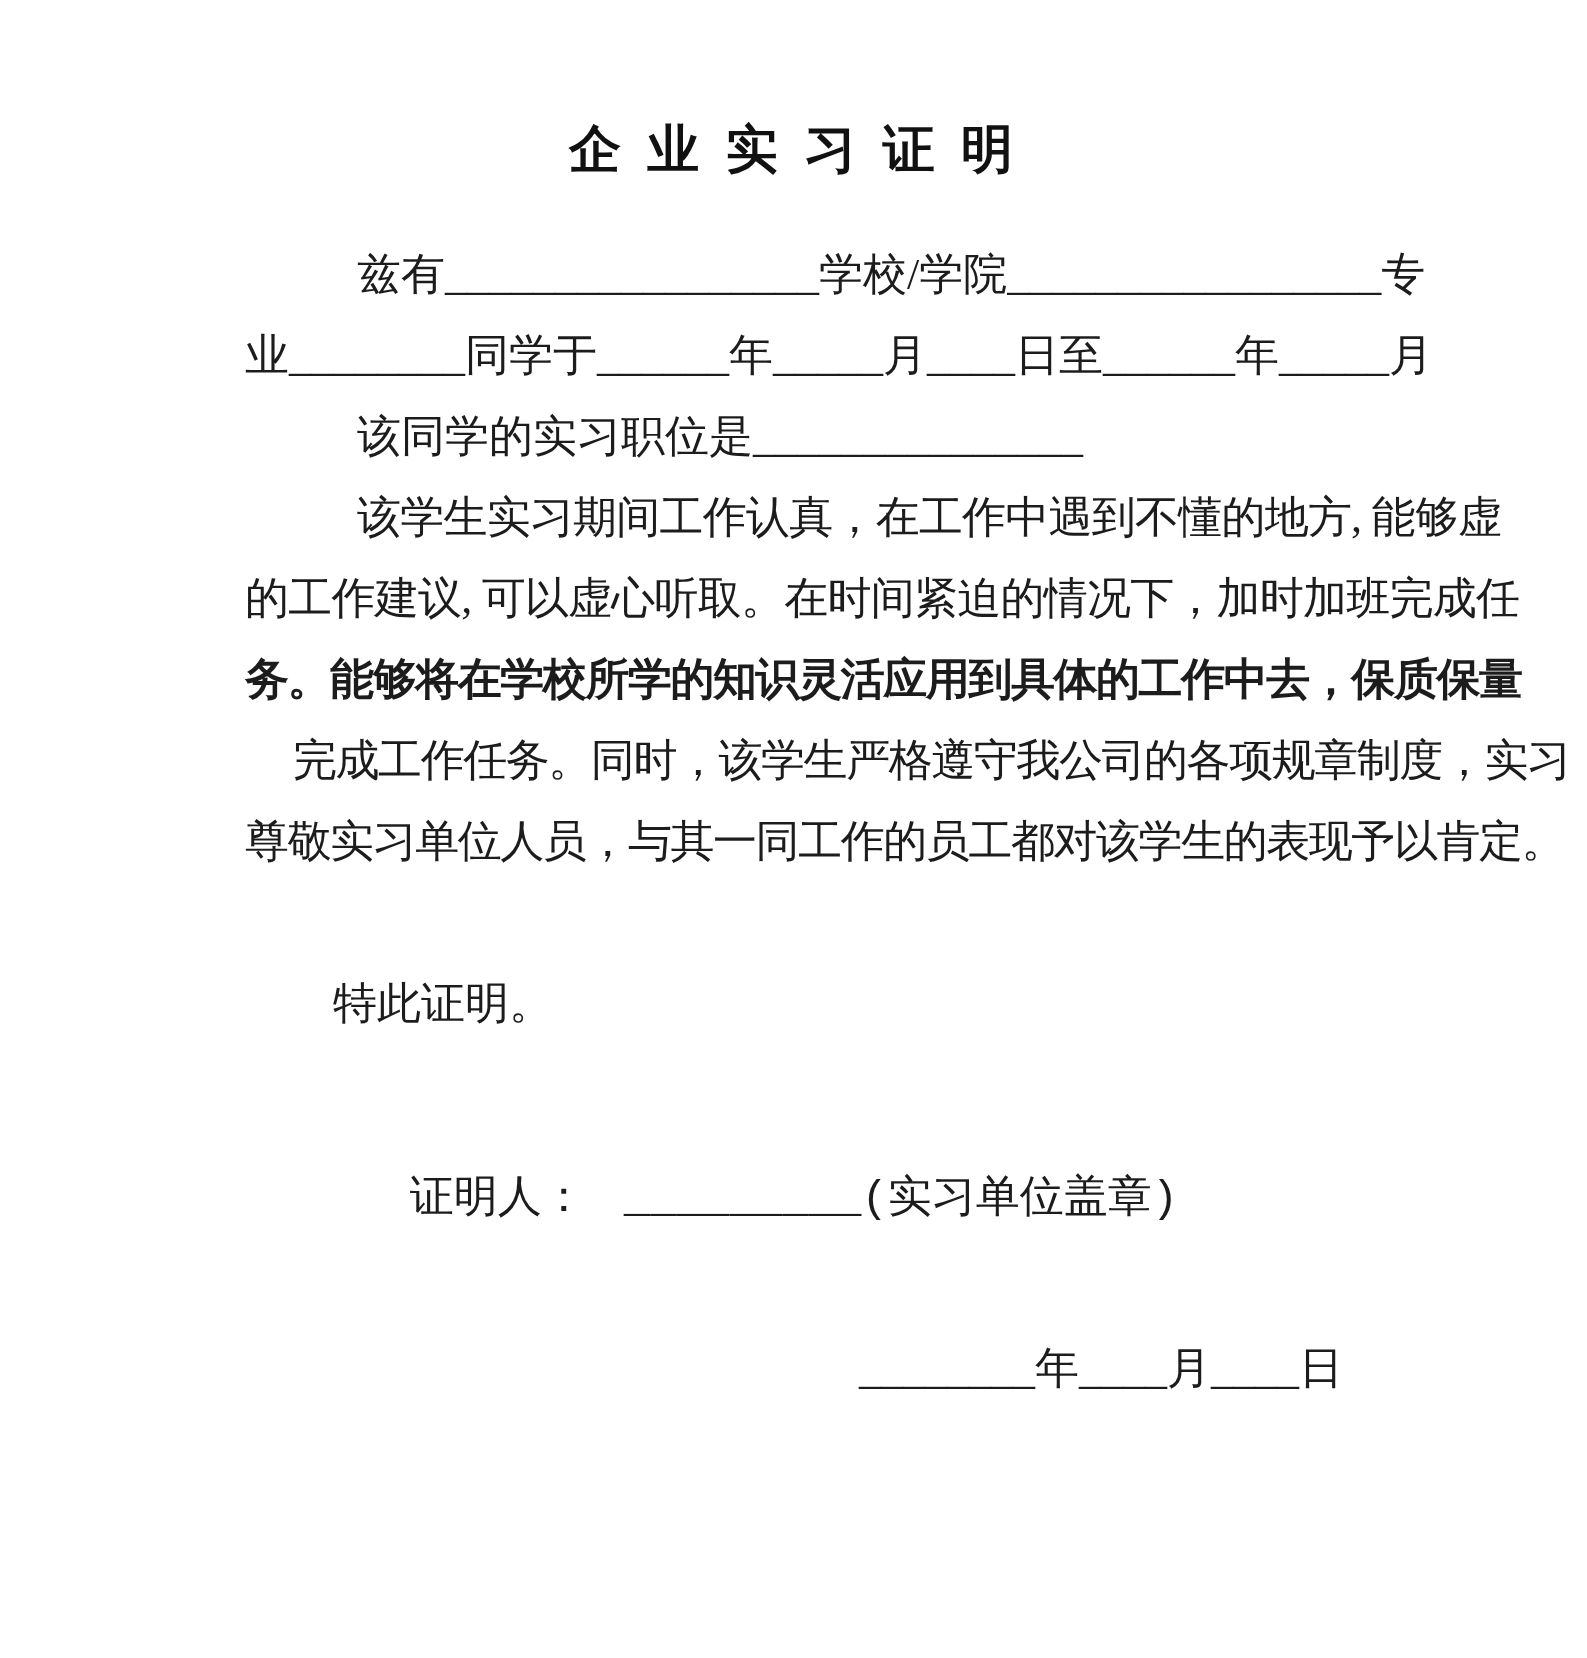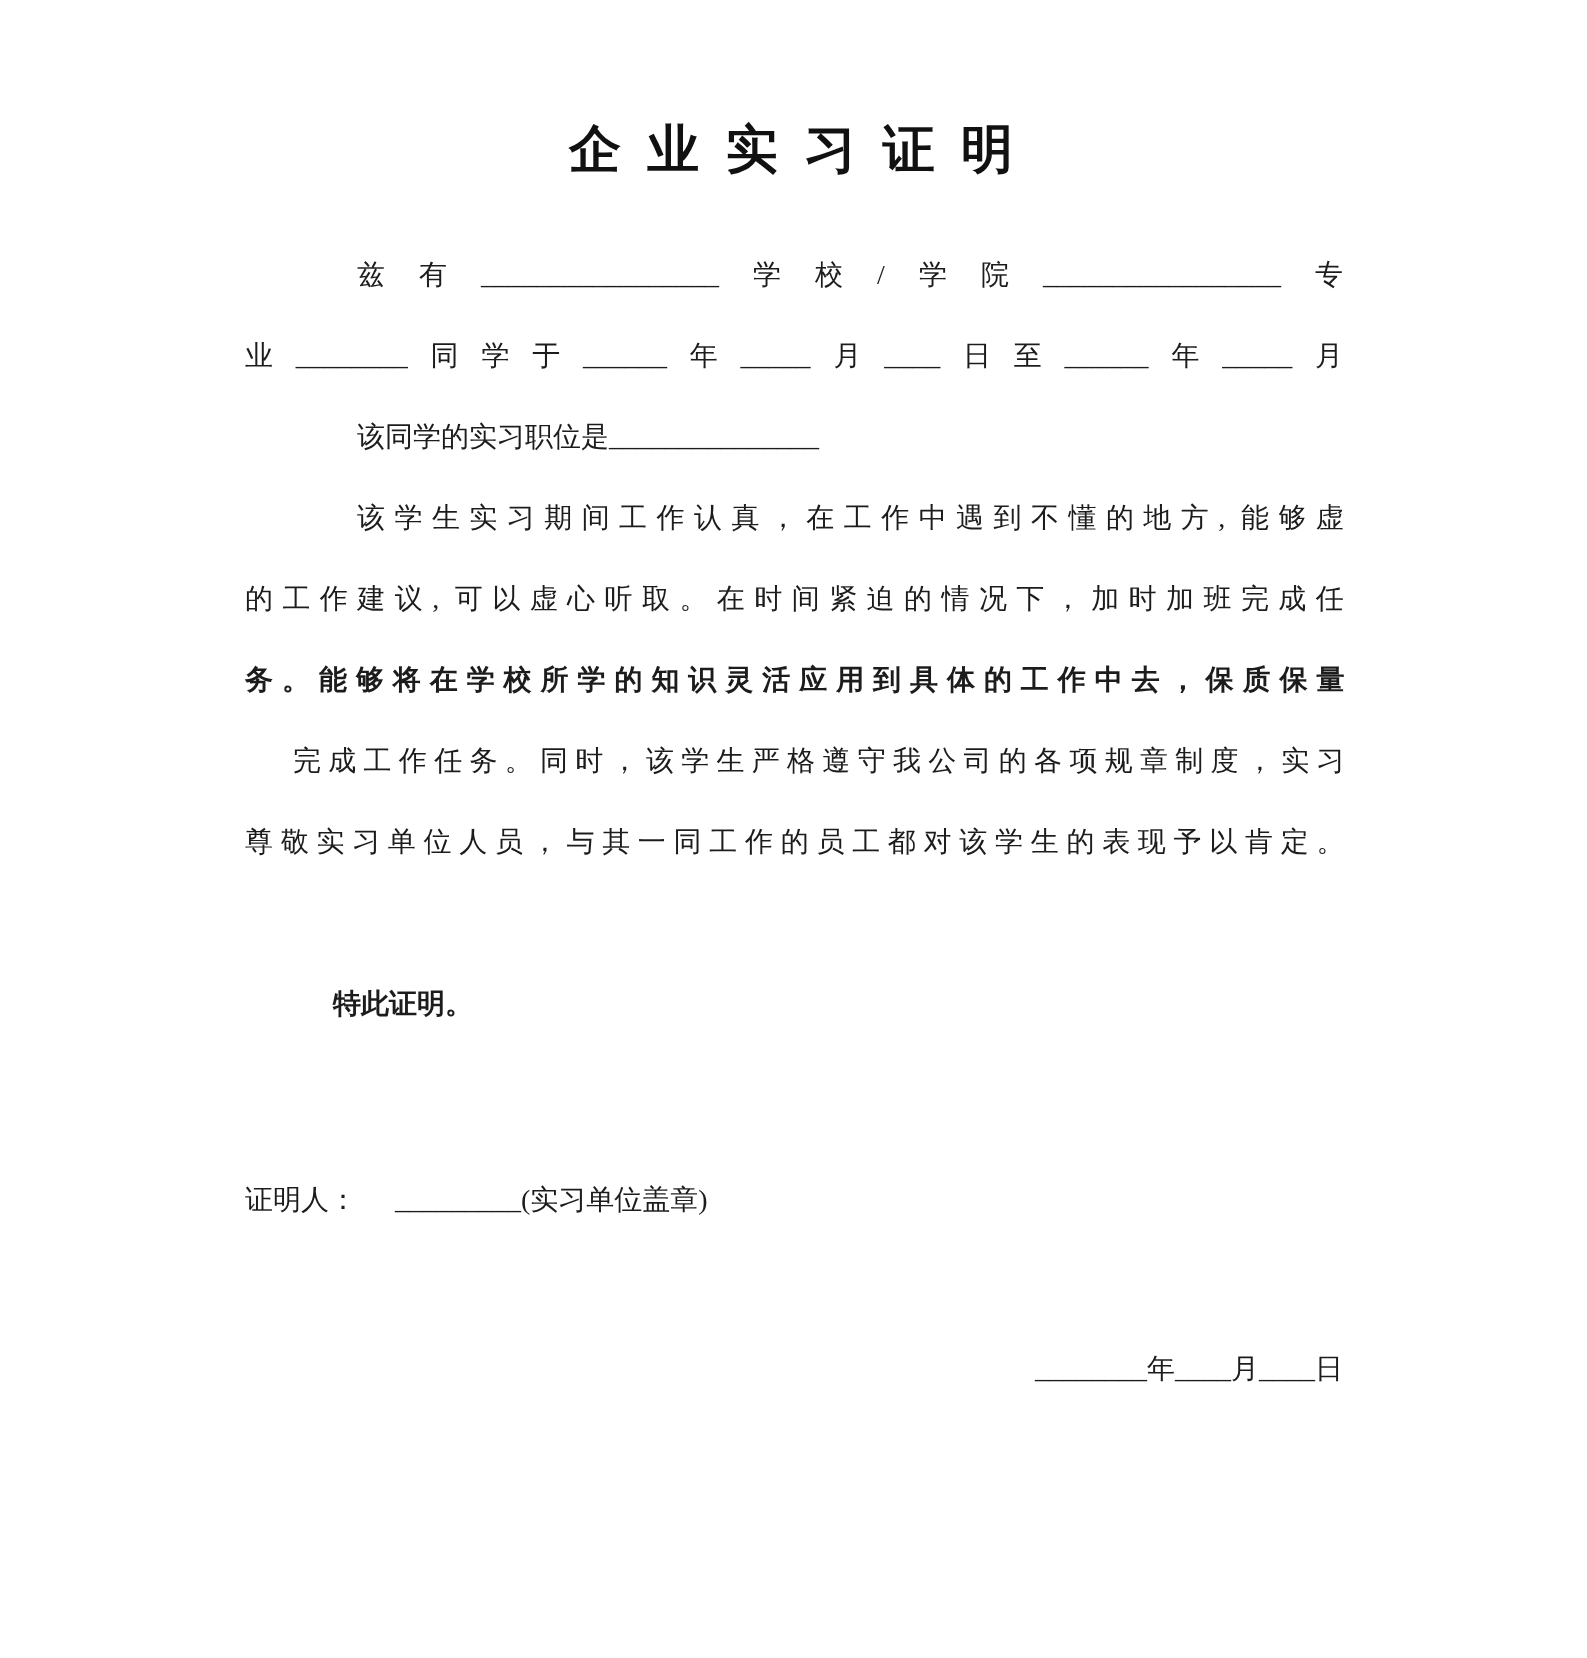--- a/index.html
+++ b/index.html
@@ -30,39 +30,39 @@
     font-weight: bold;
     font-size: 52px;
     line-height: 70px;
     text-align: center;
     letter-spacing: 6px;
     color: #111111;
   }
   .para { margin: 0; }
   .intro { margin-top: 50px; }
   .line {
-    font-size: 28px;
+    font-size: 44px;
     line-height: 81px;
     height: 81px;
     white-space: nowrap;
   }
   
   .jline {
     text-align: justify;
     text-align-last: justify;
   }
   .indent { text-indent: 112px; }
   .closing {
     margin-top: 81px;
     text-indent: 88px;
-    font-weight: bold;
   }
   .signature {
     margin-top: 115px;
-    text-align: left;
+    text-align: center;
+    font-family: Liberation Mono, monospace;
   }
   .signature .blank { margin-left: 38px; }
   .date {
     margin-top: 88px;
     text-align: right;
   }
 </style>
 </head>
 <body>
 

